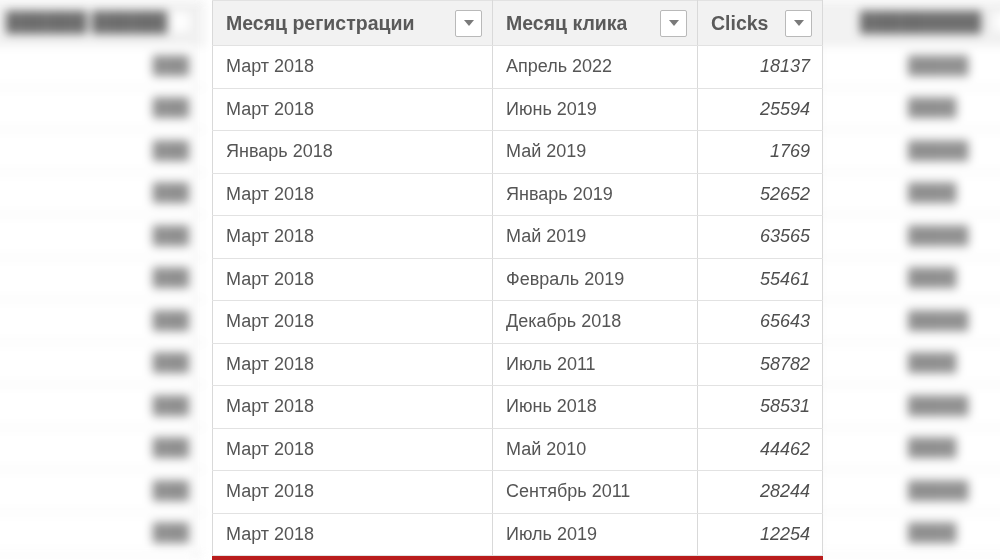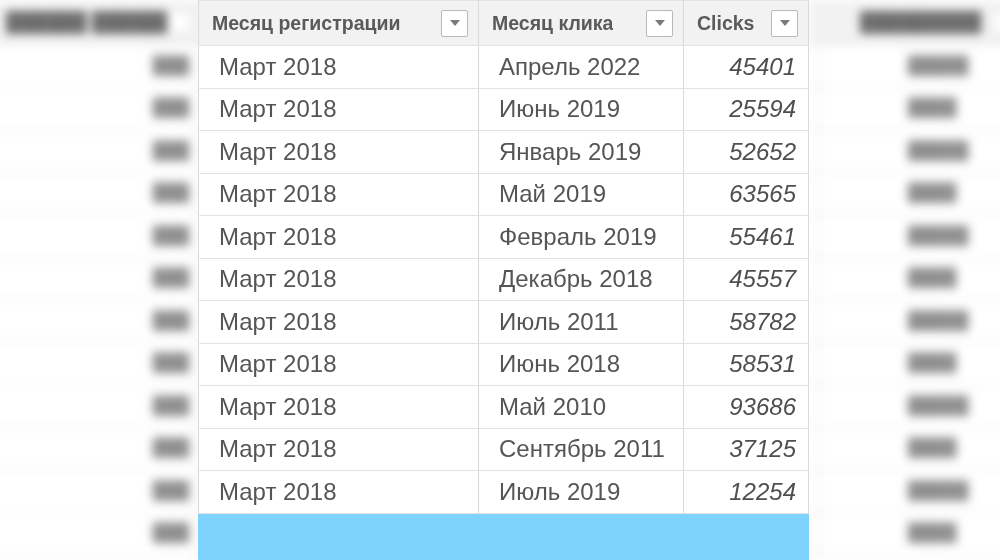--- a/index.html
+++ b/index.html
@@ -80,25 +80,25 @@
     width: 1px;
     height: 560px;
     background: #dddddd;
   }
   #blur-left .blur-vline  { right: 8px; }
   #blur-right .blur-vline { left: 10px; }
 
   
   #table-wrap {
     position: absolute;
-    left: 198px;
+    left: 212px;
     top: 0;
     width: 611px;
     height: 560px;
-    background: #7dd3fc;
+    background: #b91c1c;
     z-index: 5;
   }
 
   table.grid {
     width: 611px;
     border-collapse: collapse;
     table-layout: fixed;
   }
 
   table.grid th,
@@ -150,22 +150,22 @@
     width: 0;
     height: 0;
     border-left: 5.5px solid transparent;
     border-right: 5.5px solid transparent;
     border-top: 6.5px solid #7a7a7a;
   }
 
   tbody td {
     height: 42.5px;
     background: #ffffff;
-    padding: 0 20px;
-    font-size: 24px;
+    padding: 0 13px;
+    font-size: 18px;
     color: #555555;
     white-space: nowrap;
     overflow: hidden;
   }
 
   td.num {
     text-align: right;
     font-style: italic;
     padding-right: 12px;
     color: #4f4f4f;
@@ -257,66 +257,71 @@
                 <span class="caret"></span>
               </span>
             </div>
           </th>
         </tr>
       </thead>
       <tbody id="table-body">
           <tr>
             <td>Март 2018</td>
             <td>Апрель 2022</td>
-            <td class="num">45401</td>
+            <td class="num">18137</td>
           </tr>
           <tr>
             <td>Март 2018</td>
             <td>Июнь 2019</td>
             <td class="num">25594</td>
           </tr>
           <tr>
+            <td>Январь 2018</td>
+            <td>Май 2019</td>
+            <td class="num">1769</td>
+          </tr>
+          <tr>
             <td>Март 2018</td>
             <td>Январь 2019</td>
             <td class="num">52652</td>
           </tr>
           <tr>
             <td>Март 2018</td>
             <td>Май 2019</td>
             <td class="num">63565</td>
           </tr>
           <tr>
             <td>Март 2018</td>
             <td>Февраль 2019</td>
             <td class="num">55461</td>
           </tr>
           <tr>
             <td>Март 2018</td>
             <td>Декабрь 2018</td>
-            <td class="num">45557</td>
+            <td class="num">65643</td>
           </tr>
           <tr>
             <td>Март 2018</td>
             <td>Июль 2011</td>
             <td class="num">58782</td>
           </tr>
           <tr>
             <td>Март 2018</td>
             <td>Июнь 2018</td>
             <td class="num">58531</td>
           </tr>
           <tr>
             <td>Март 2018</td>
             <td>Май 2010</td>
-            <td class="num">93686</td>
+            <td class="num">44462</td>
           </tr>
           <tr>
             <td>Март 2018</td>
             <td>Сентябрь 2011</td>
-            <td class="num">37125</td>
+            <td class="num">28244</td>
           </tr>
           <tr>
             <td>Март 2018</td>
             <td>Июль 2019</td>
             <td class="num">12254</td>
           </tr>
         </tbody>
     </table>
   </div>
 

